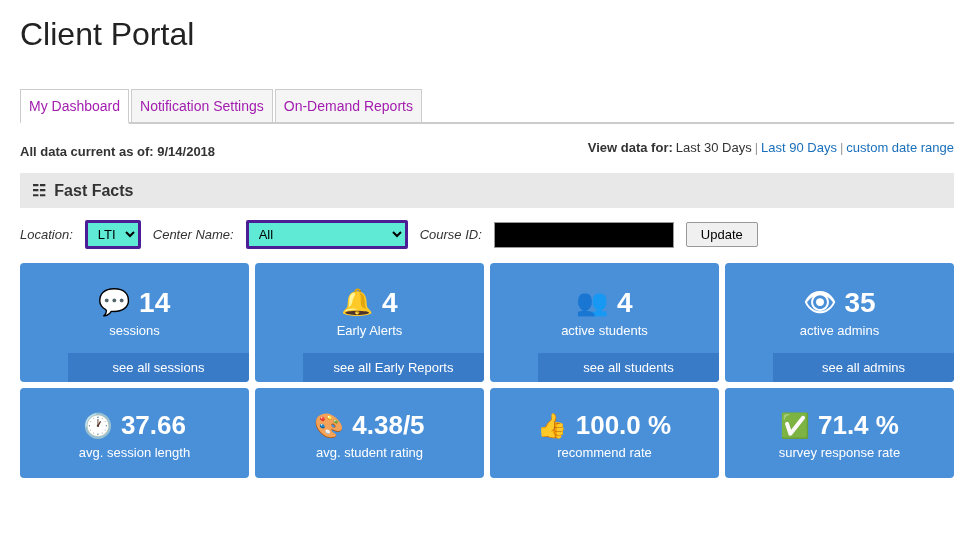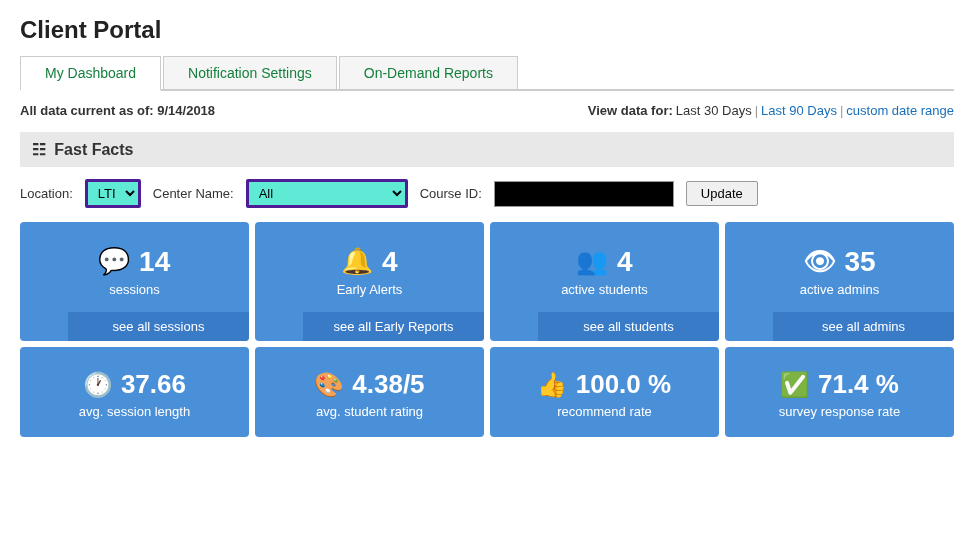--- a/index.html
+++ b/index.html
@@ -1,43 +1,44 @@
 <!DOCTYPE html>
 <html><head>
   <meta charset="utf-8">
   <style>
     * { box-sizing: border-box; margin: 0; padding: 0; }
     body { font-family: Arial, sans-serif; background: #fff; font-size: 14px; color: #333; }
 
     .page-container { padding: 16px 20px; max-width: 974px; }
 
-    .page-title { font-size: 24px; font-weight: bold; margin-bottom: 12px; color: #222; }
+    .page-title { font-size: 32px; font-weight: normal; margin-bottom: 12px; color: #222; }
 
     .tabs { display: flex; border-bottom: 2px solid #ccc; margin-bottom: 12px; }
     .tab {
-      padding: 8px 24px;
+      padding: 8px 8px;
       cursor: pointer;
       border: 1px solid #ccc;
       border-bottom: none;
       background: #f5f5f5;
       font-size: 14px;
       margin-right: 2px;
-      color: #15803d;
+      color: #a21caf;
       user-select: none;
+      margin-top: 24px;
     }
     .tab.active { background: #fff; font-weight: normal; border-bottom: 2px solid #fff; margin-bottom: -2px; }
 
     .data-bar {
       display: flex;
       justify-content: space-between;
       align-items: center;
       margin-bottom: 14px;
       font-size: 13px;
     }
-    .data-bar .current-data { font-weight: bold; }
+    .data-bar .current-data { font-weight: bold; margin-top: 8px; }
     .data-bar .view-options { display: flex; align-items: center; gap: 3px; }
     .view-options .label { font-weight: bold; }
     .view-options a { color: #1a6fba; text-decoration: none; cursor: pointer; }
     .view-options .separator { color: #999; }
 
     .section-header {
       display: flex;
       align-items: center;
       gap: 8px;
       background: #e8e8e8;
@@ -47,21 +48,21 @@
       font-weight: bold;
     }
 
     .filters {
       display: flex;
       align-items: center;
       gap: 12px;
       margin-bottom: 14px;
       font-size: 13px;
     }
-    .filters label { font-weight: normal; }
+    .filters label { font-weight: normal; font-style: italic; }
     .filters select {
       padding: 3px 6px;
       border: 3px solid #4c1d95;
       border-radius: 2px;
       background: #5eead4;
       font-size: 13px;
     }
     .filters input[type="text"] {
       width: 180px;
       padding: 3px 6px;

